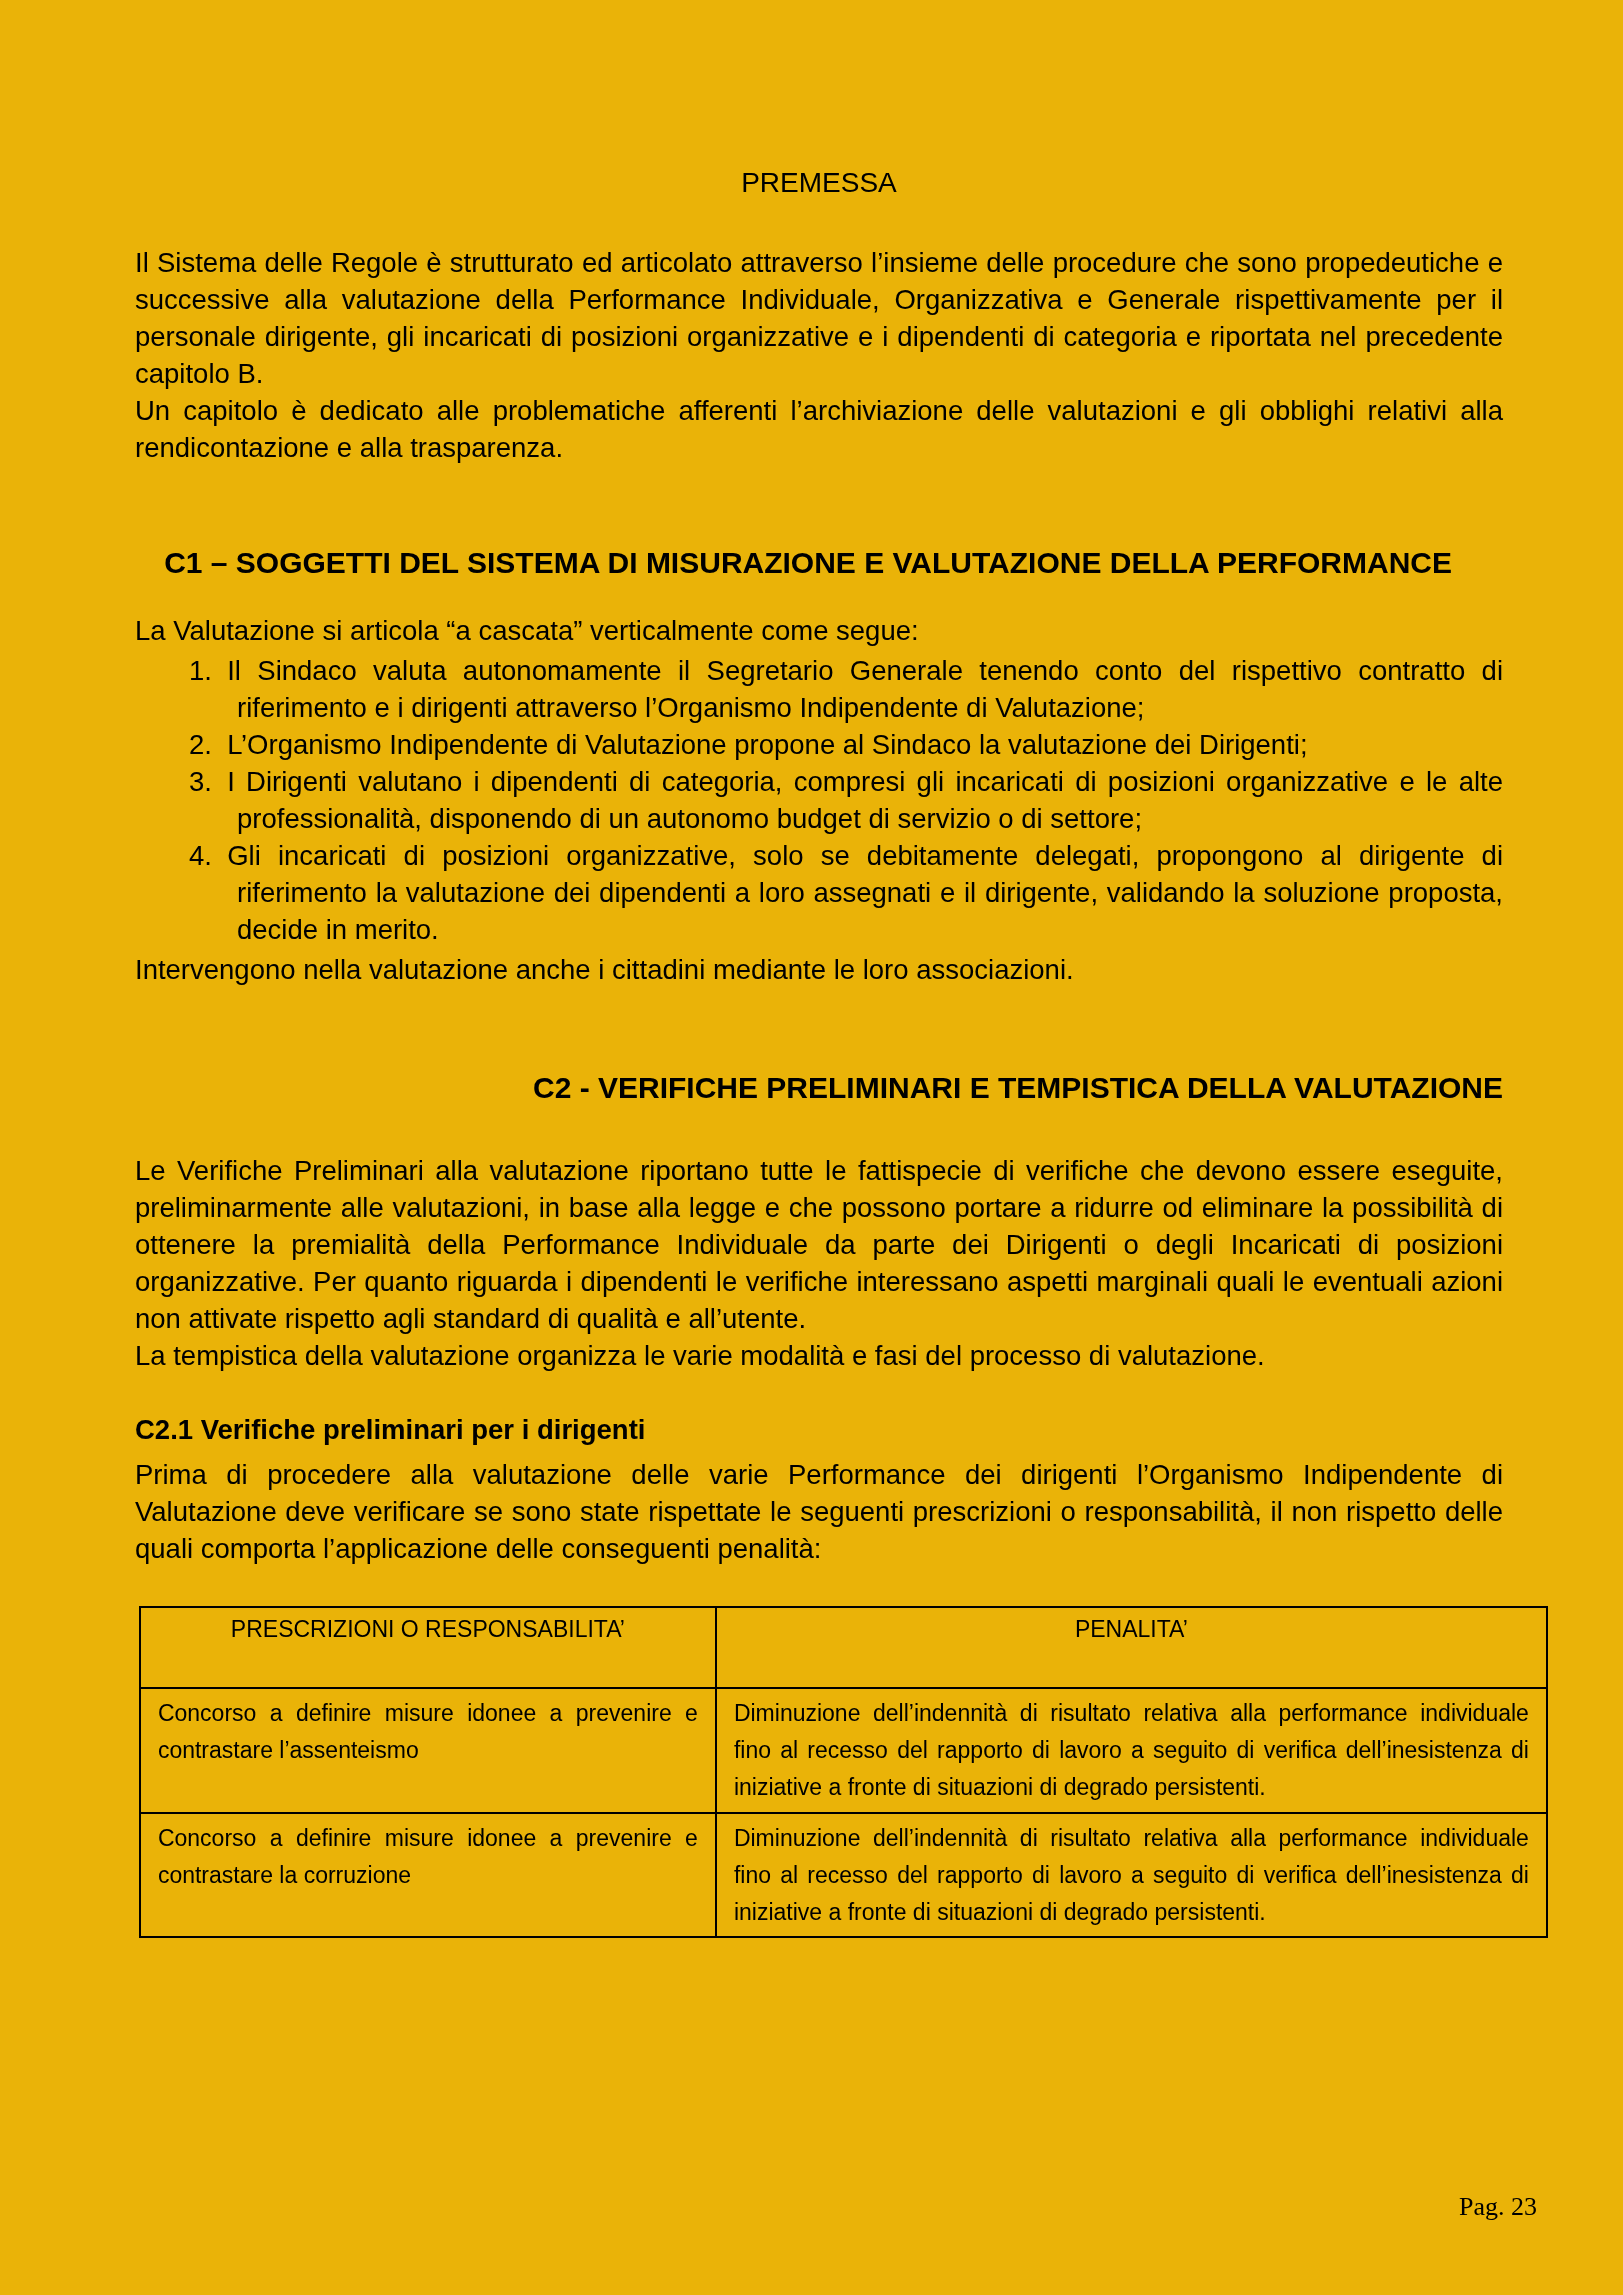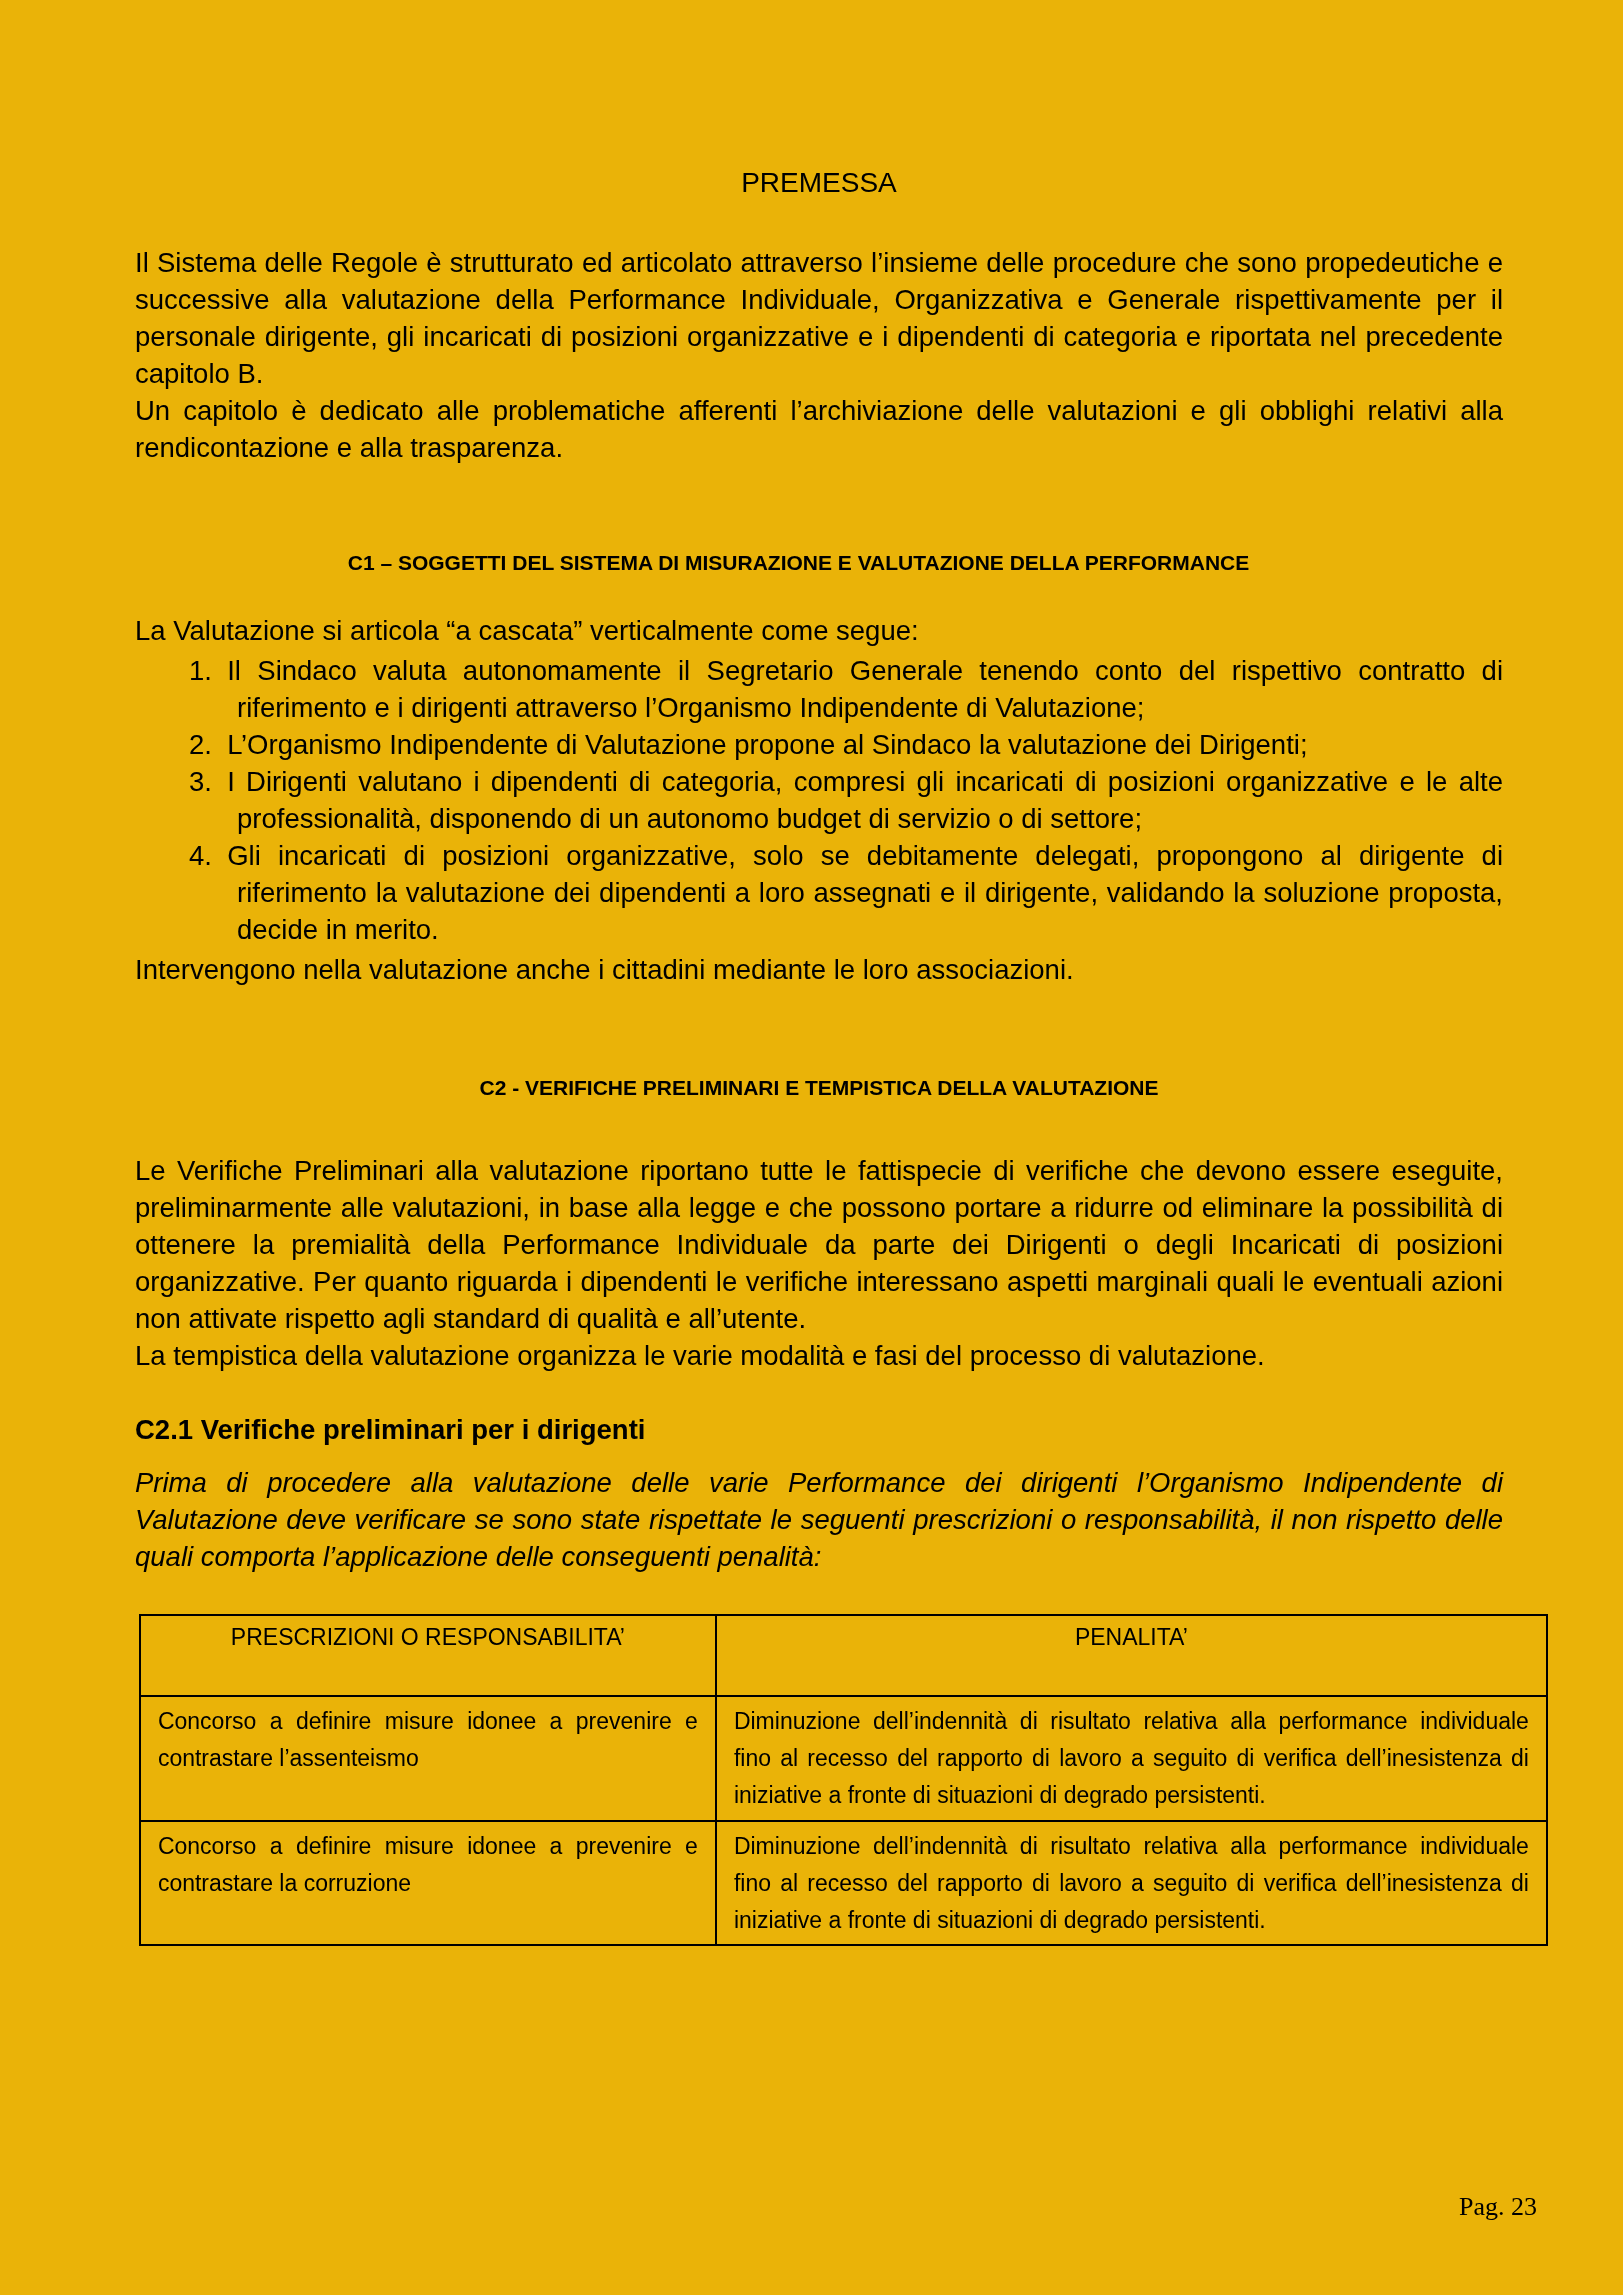--- a/index.html
+++ b/index.html
@@ -24,23 +24,23 @@
   .doc-title {
     margin-top: 164px;
     text-align: center;
     font-size: 28px;
     line-height: 37px;
   }
   .intro-block { margin-top: 43px; text-align: justify; }
   .intro-block p { margin: 0; }
   .h-major {
     font-weight: bold;
-    font-size: 21px;
+    font-size: 30px;
     line-height: 42px;
-    text-align: center;
+    text-align: right;
   }
   .h-c1 {
     margin-top: 76px;
     width: 1243px;
     padding-left: 74px;
     text-indent: -64px;
   }
   .cascata-line { margin-top: 27.5px; text-align: justify; }
   .num-list { margin-top: 3.3px; }
   .list-item {
@@ -61,21 +61,21 @@
   .h-c2 { margin-top: 79px; }
   .c2-block { margin-top: 43px; text-align: justify; }
   .c2-block p { margin: 0; }
   .h-minor {
     margin-top: 37px;
     font-weight: bold;
     font-size: 27.5px;
     line-height: 37px;
     text-align: left;
   }
-  .c21-para { margin-top: 16px; text-align: justify; font-style: italic; }
+  .c21-para { margin-top: 8px; text-align: justify; }
   table.rules {
     margin-top: 39px;
     margin-left: 3.9px;
     border-collapse: collapse;
     table-layout: fixed;
     width: 1407px;
   }
   table.rules col.c1 { width: 576px; }
   table.rules col.c2 { width: 831px; }
   table.rules th, table.rules td {

